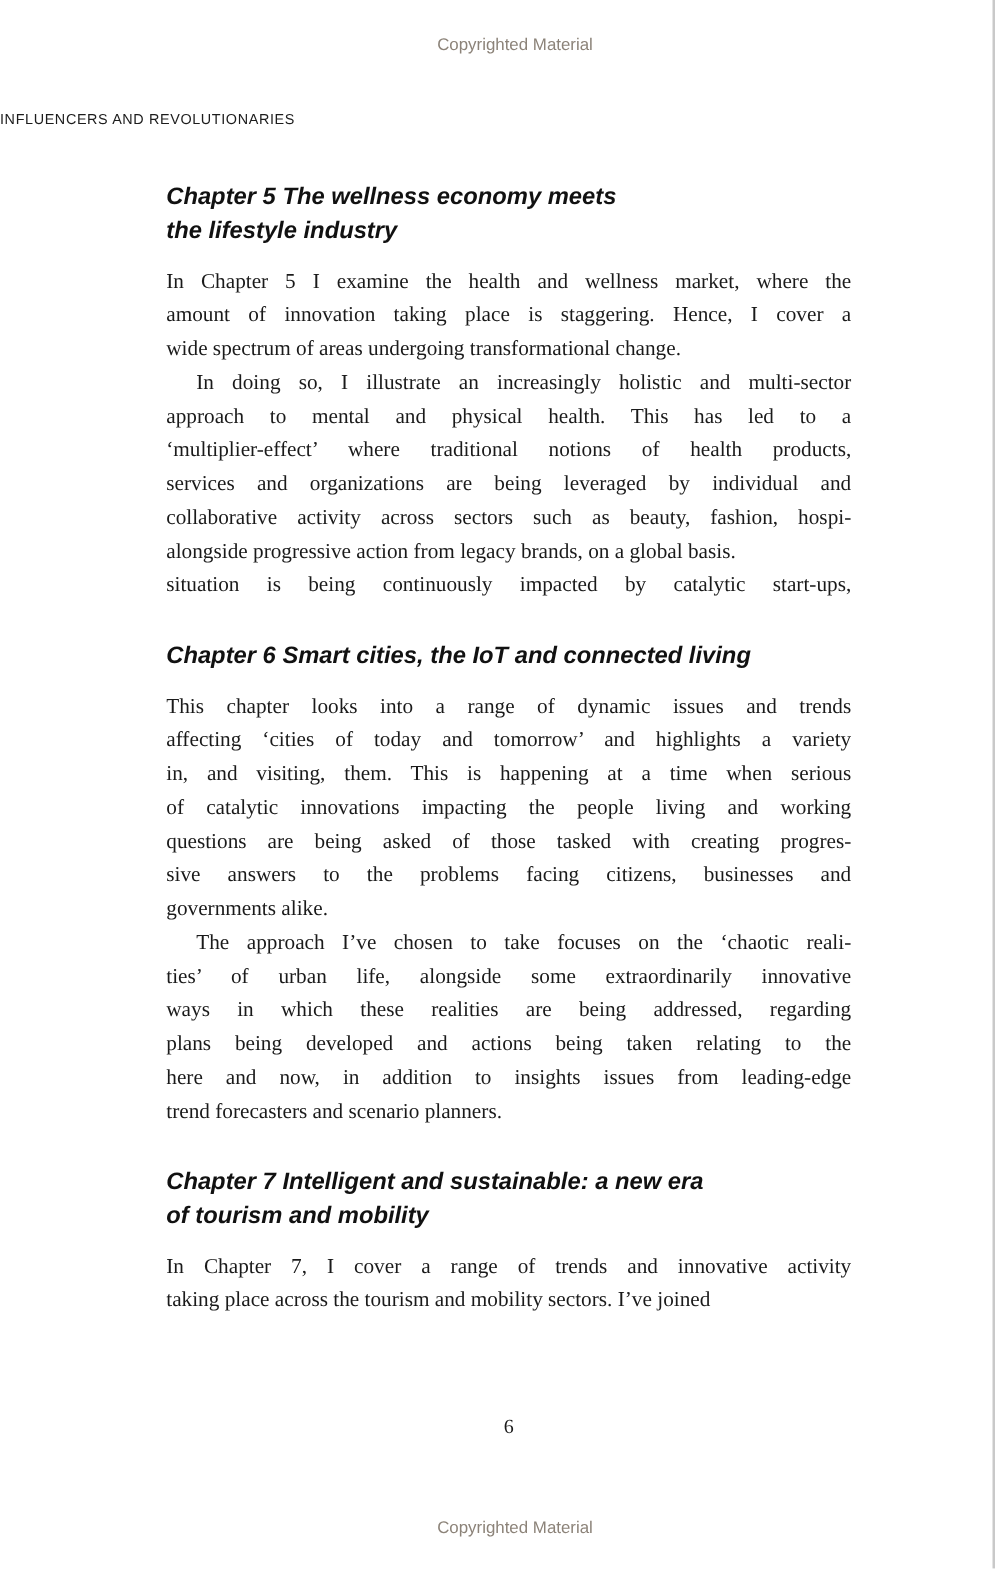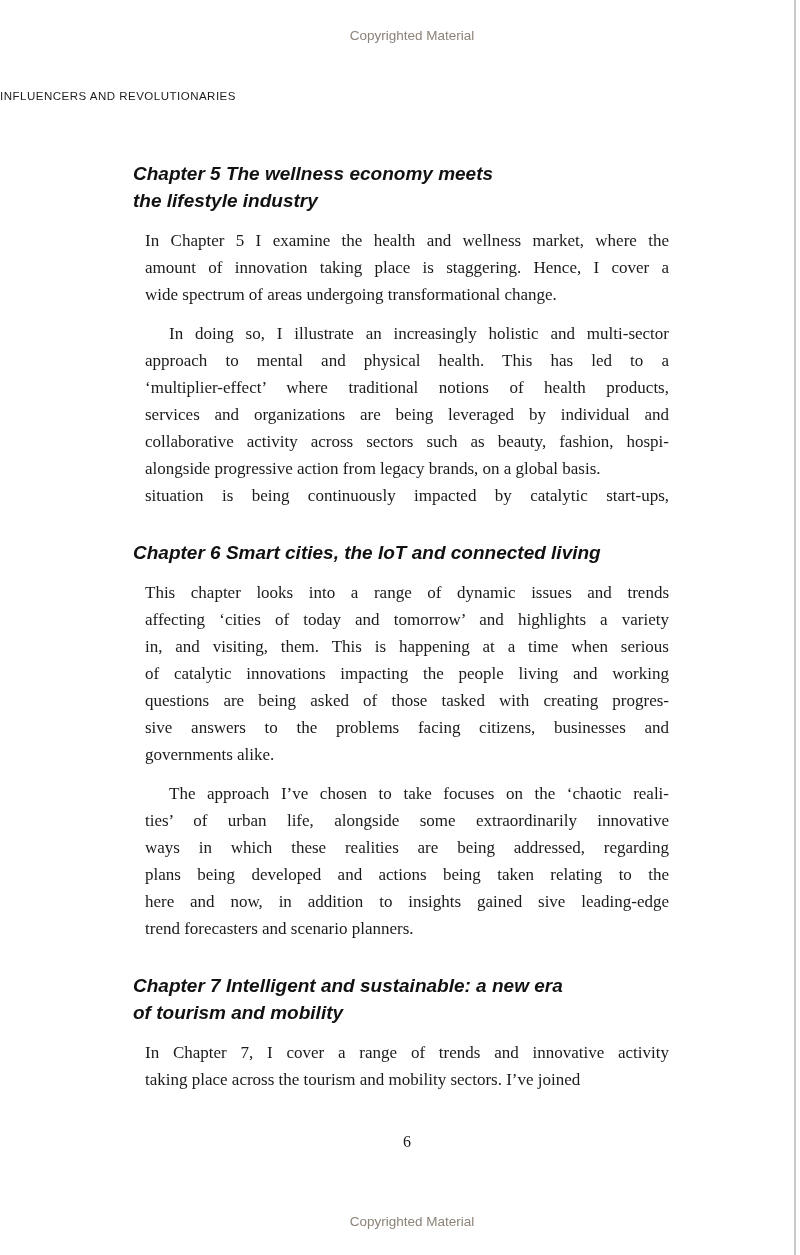--- a/index.html
+++ b/index.html
@@ -39,30 +39,30 @@
   }
   .content {
     position: absolute;
     left: 133px;
     top: 144px;
     width: 548px;
   }
   section { margin: 0; }
   section + section { margin-top: 30px; }
   .heading {
-    margin: 16px 0 13px 0;
+    margin: 0 0 13px 0;
     font-family: "Liberation Sans", sans-serif;
     font-style: italic;
     font-weight: 700;
     font-size: 19px;
     line-height: 27px;
     color: #111111;
   }
   .para {
-    margin: 12px;
+    margin: 0;
     font-size: 17px;
     line-height: 27px;
     color: #1a1a1a;
   }
   .tline {
     text-align: justify;
     text-align-last: justify;
     height: 27px;
     overflow: hidden;
   }
@@ -134,21 +134,21 @@
           <div class="tline">of catalytic innovations impacting the people living and working</div>
           <div class="tline">questions are being asked of those tasked with creating progres-</div>
           <div class="tline">sive answers to the problems facing citizens, businesses and</div>
           <div class="tline tline-last">governments alike.</div>
         </div>
       <div class="para indent">
           <div class="tline">The approach I’ve chosen to take focuses on the ‘chaotic reali-</div>
           <div class="tline">ties’ of urban life, alongside some extraordinarily innovative</div>
           <div class="tline">ways in which these realities are being addressed, regarding</div>
           <div class="tline">plans being developed and actions being taken relating to the</div>
-          <div class="tline">here and now, in addition to insights gained sive leading-edge</div>
+          <div class="tline">here and now, in addition to insights issues from leading-edge</div>
           <div class="tline tline-last">trend forecasters and scenario planners.</div>
         </div>
     </section>
 
     <section>
       <h2 class="heading">
           <div class="tline">Chapter 7 Intelligent and sustainable: a new era</div>
           <div class="tline tline-last">of tourism and mobility</div>
         </h2>
       <div class="para">

